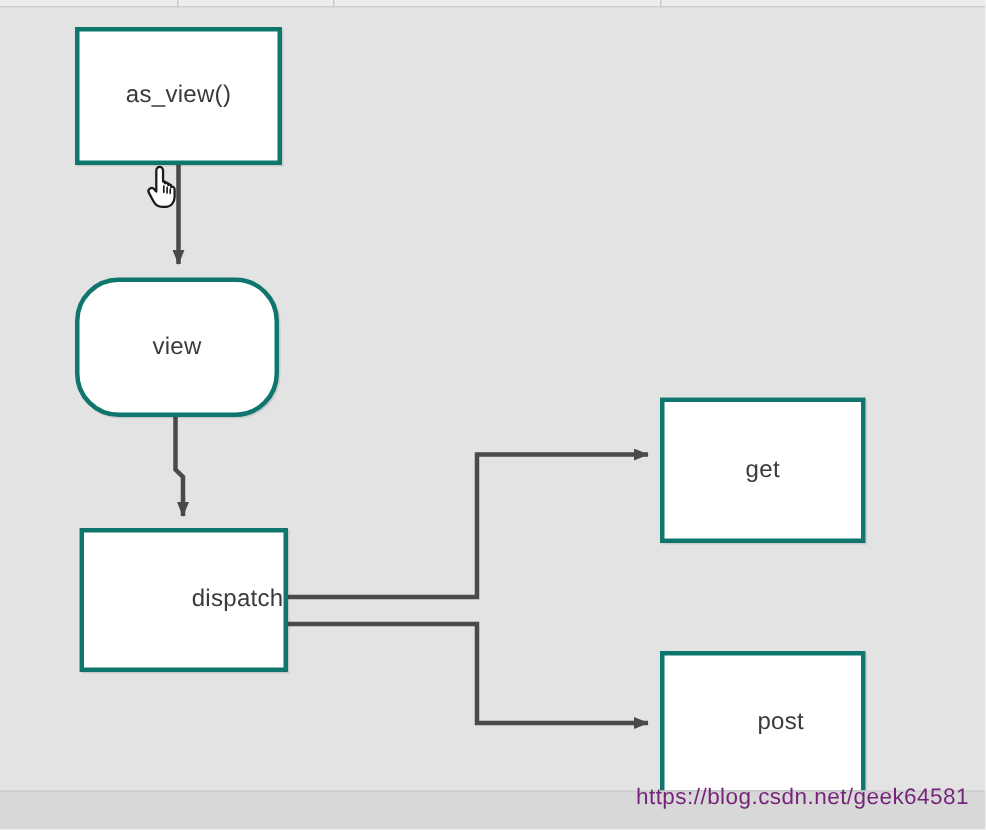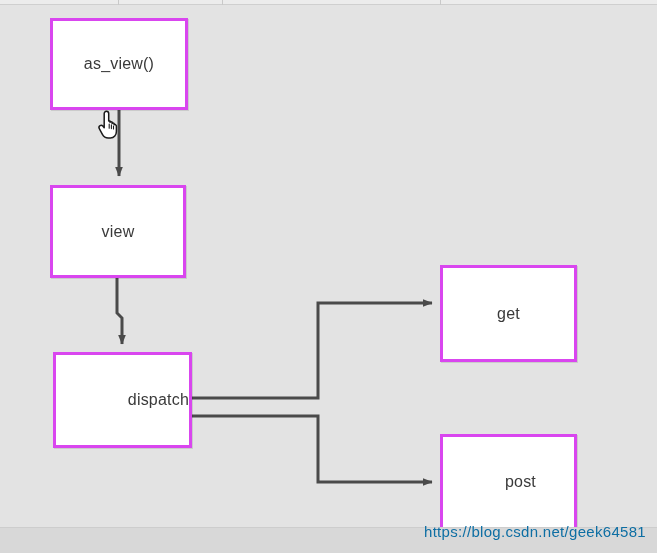--- a/index.html
+++ b/index.html
@@ -43,58 +43,58 @@
   #diagram {
     position: absolute;
     left: 0; top: 0;
     width: 657px; height: 553px;
   }
 
   
   .node {
     position: absolute;
     background: #ffffff;
-    border: 3px solid #d946ef;
+    border: 3px solid #0f766e;
     box-sizing: border-box;
     display: flex;
     align-items: center;
     justify-content: center;
     box-shadow: 1px 1px 0 rgba(0,0,0,0.10);
   }
   .node .node-label {
     color: #3a3a3a;
     font-size: 16px;
     line-height: 1;
     letter-spacing: 0.2px;
     white-space: nowrap;
     -webkit-font-smoothing: antialiased;
   }
 
   #node-as-view  { left: 50px;  top: 18px;  width: 138px; height: 92px; }
-  #node-view     { left: 50px;  top: 185px; width: 136px; height: 93px; }
+  #node-view     { left: 50px;  top: 185px; width: 136px; height: 93px; border-radius: 29px; }
   #node-dispatch { left: 53px;  top: 352px; width: 139px; height: 96px; justify-content: flex-end; }
   #node-get      { left: 440px; top: 265px; width: 137px; height: 97px; }
   #node-post     { left: 440px; top: 434px; width: 137px; height: 96px; padding-left: 24px; }
 
   
   #hand-cursor {
     position: absolute;
     left: 96px;
     top: 110px;
     width: 24px;
     height: 30px;
     pointer-events: none;
   }
 
   
   #watermark {
     position: absolute;
     left: 424px;
     top: 523px;
-    color: #0369a1;
+    color: #701a75;
     font-size: 15px;
     letter-spacing: 0.3px;
     white-space: nowrap;
     font-family: "Liberation Sans", "DejaVu Sans", sans-serif;
     opacity: 0.95;
   }
 </style>
 </head>
 <body>
 

